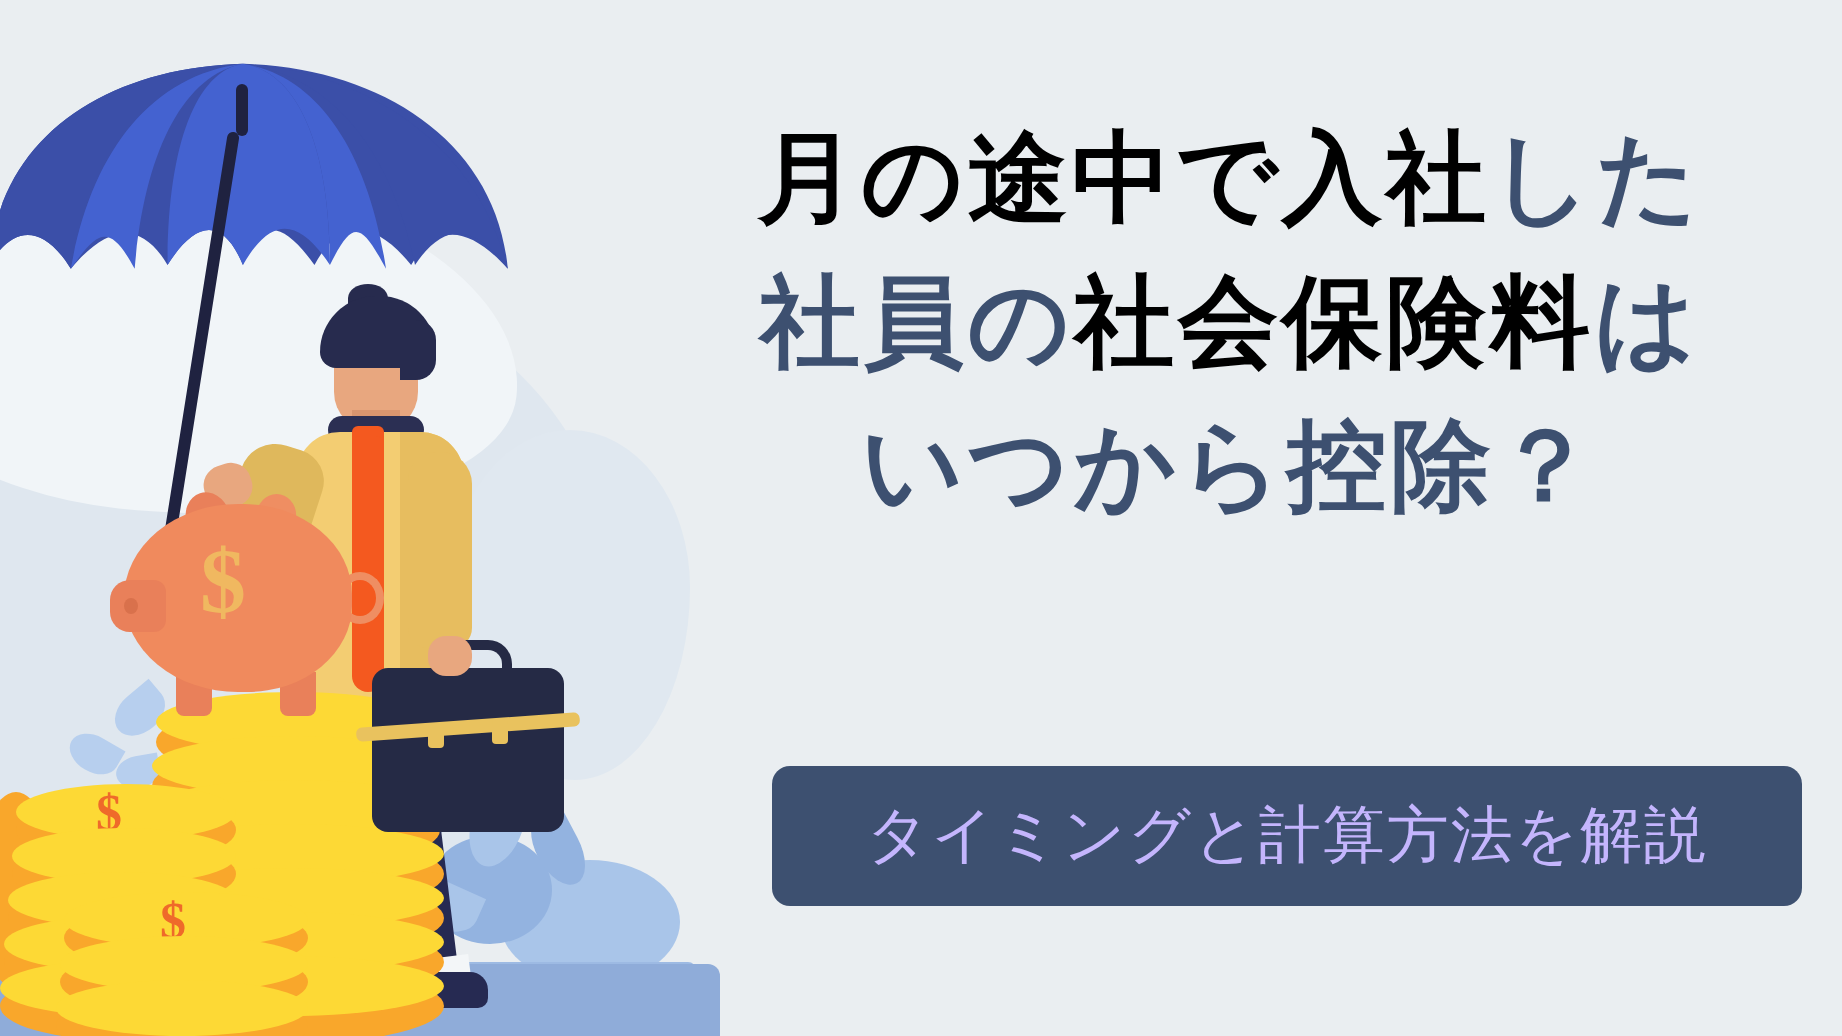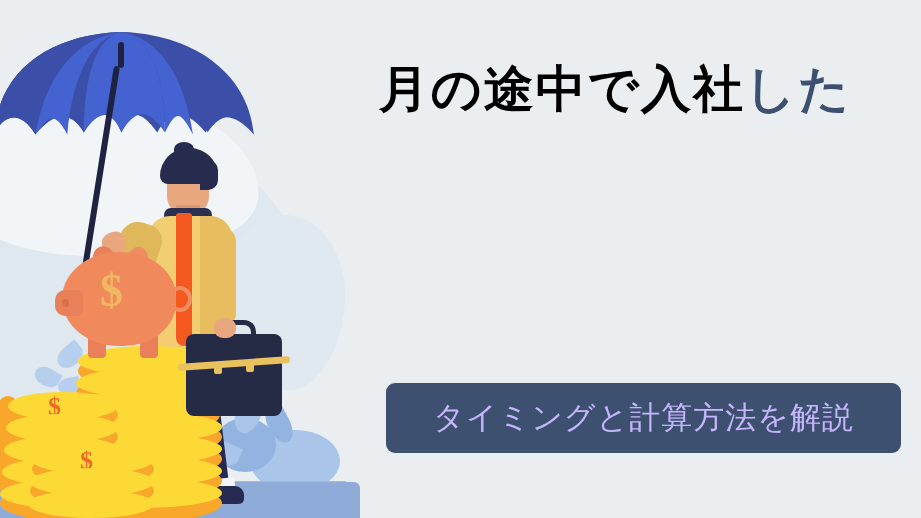--- a/index.html
+++ b/index.html
@@ -493,19 +493,25 @@
   <div class="case-body"></div>
   <div class="case-strap"></div>
   <div class="case-clasp" style="left:214px;top:362px;"></div>
   <div class="case-clasp" style="left:246px;top:360px;"></div>
   <div class="p-hand-right"></div>
 
   <div class="headline">
     <div class="hl-line">
       <span class="seg-orange">月の途中で入社</span><span class="seg-navy">した</span>
     </div>
+    <div class="hl-line">
+      <span class="seg-navy">社員の</span><span class="seg-orange">社会保険料</span><span class="seg-navy">は</span>
+    </div>
+    <div class="hl-line">
+      <span class="seg-navy">いつから控除？</span>
+    </div>
   </div>
 
   <div class="subbanner">
     <span class="subbanner-text">タイミングと計算方法を解説</span>
   </div>
 
 </div>
 
 </body></html>

